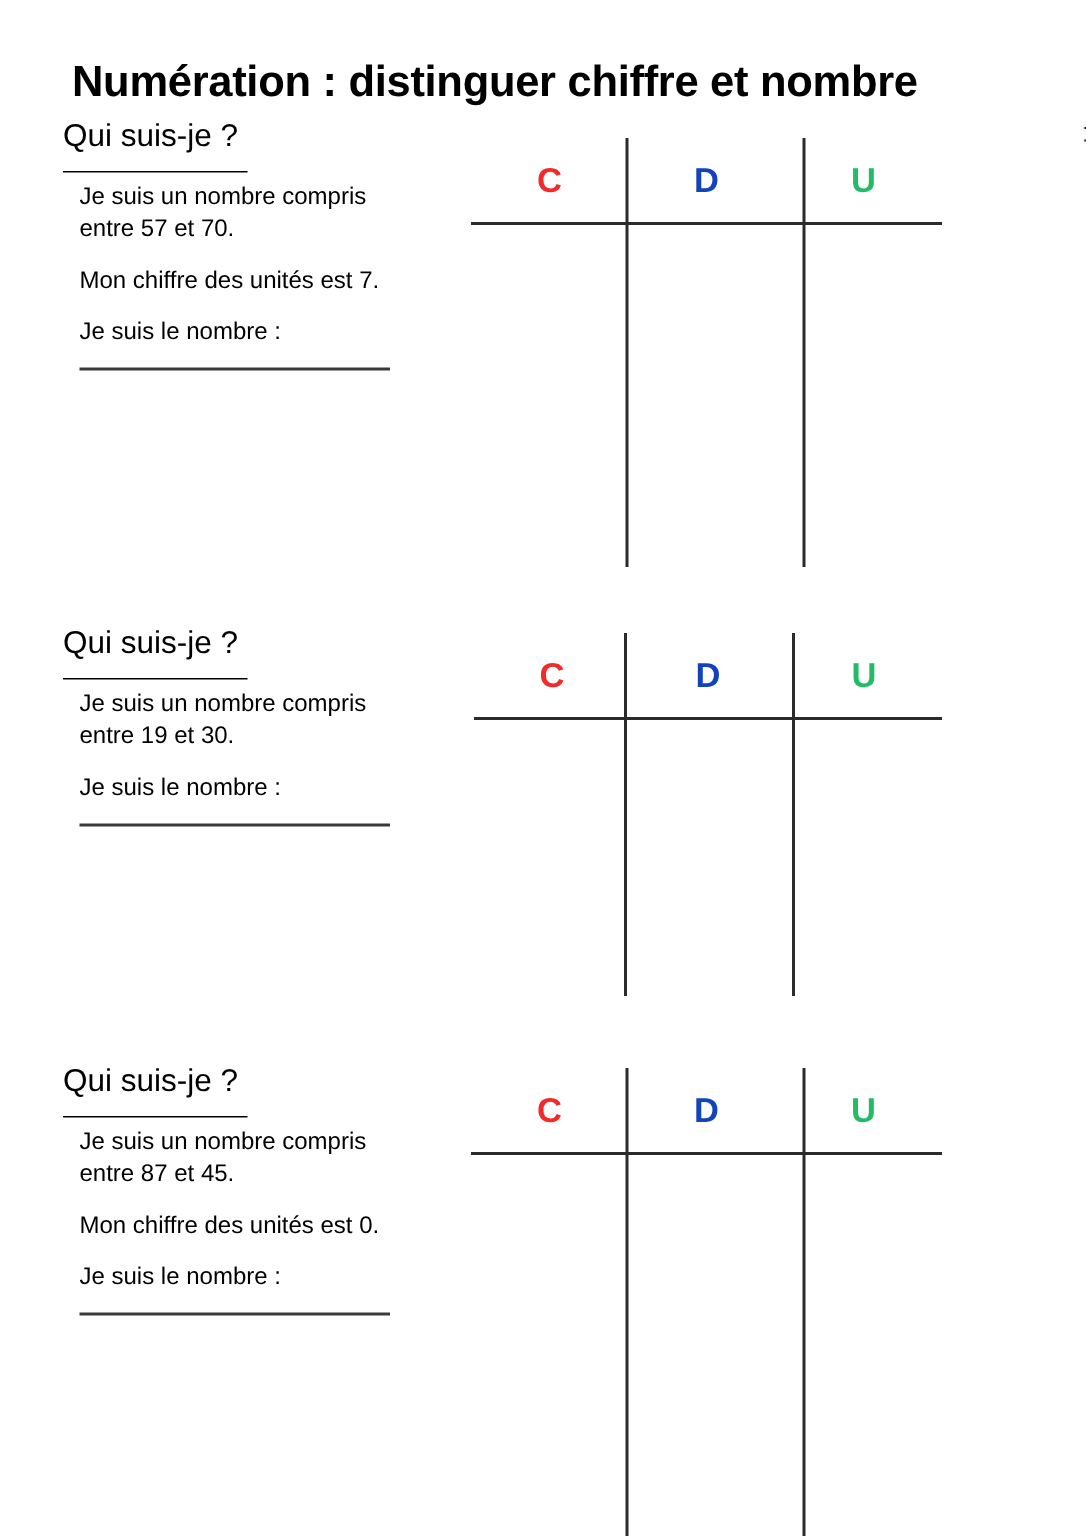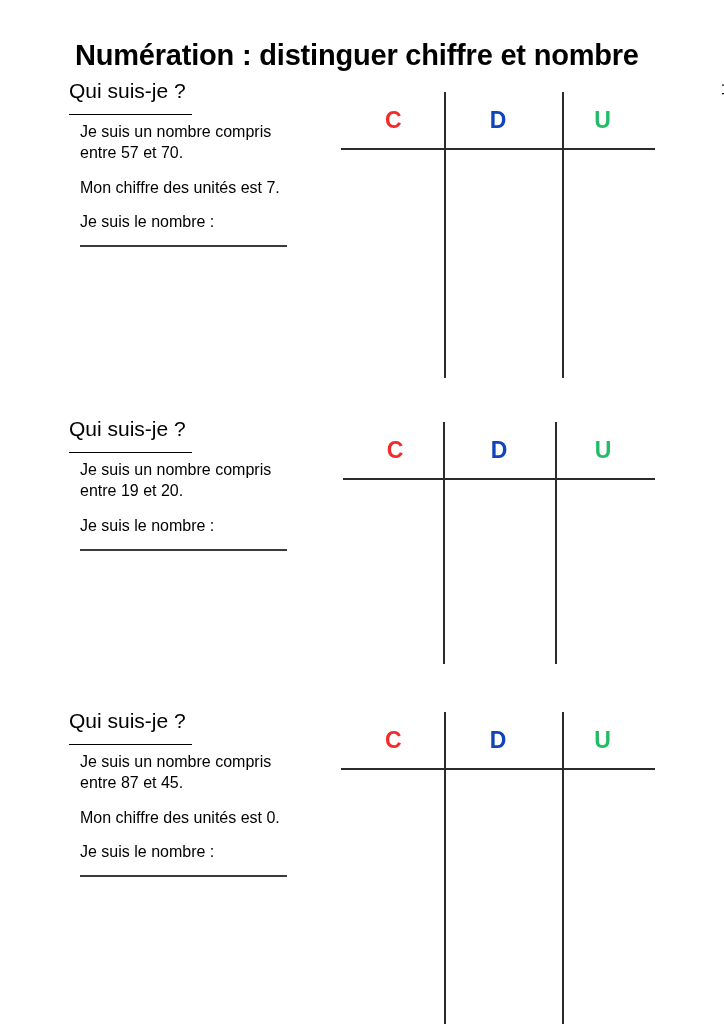--- a/index.html
+++ b/index.html
@@ -13,21 +13,20 @@
     position: relative;
     overflow: hidden;
     font-family: "Liberation Sans", sans-serif;
     color: #000000;
     -webkit-font-smoothing: antialiased;
   }
 
   .page {
     position: absolute;
     inset: 0;
-    margin-left: 27px;
   }
 
   
   .worksheet-title {
     position: absolute;
     left: 48px;
     top: 20px;
     width: 640px;
     font-size: 29px;
     font-weight: bold;
@@ -124,21 +123,21 @@
       <li class="clue">Je suis un nombre compris entre 57 et 70.</li>
       <li class="clue">Mon chiffre des unités est 7.</li>
       <li class="clue">Je suis le nombre :</li>
     </ul>
     <div class="answer-line"></div>
   </section>
 
   <section class="exercise" style="top:416px;">
     <div class="exercise-heading">Qui suis-je ? </div>
     <ul class="clues">
-      <li class="clue">Je suis un nombre compris entre 19 et 20.</li>
+      <li class="clue">Je suis un nombre compris entre 19 et 30.</li>
       <li class="clue">Je suis le nombre :</li>
     </ul>
     <div class="answer-line"></div>
   </section>
 
   <section class="exercise" style="top:708px;">
     <div class="exercise-heading">Qui suis-je ? </div>
     <ul class="clues">
       <li class="clue">Je suis un nombre compris entre 87 et 45.</li>
       <li class="clue">Mon chiffre des unités est 0.</li>

